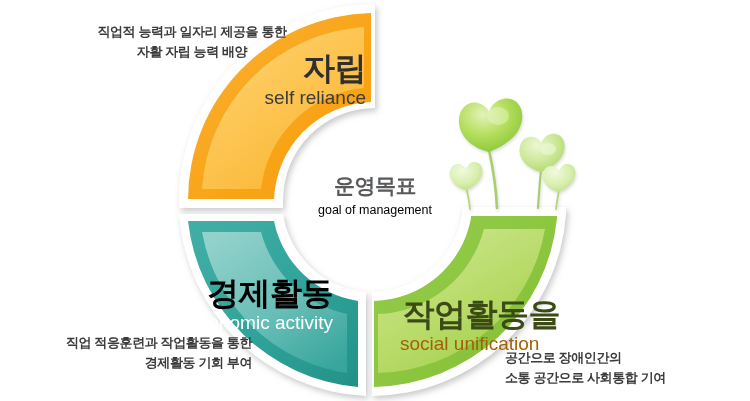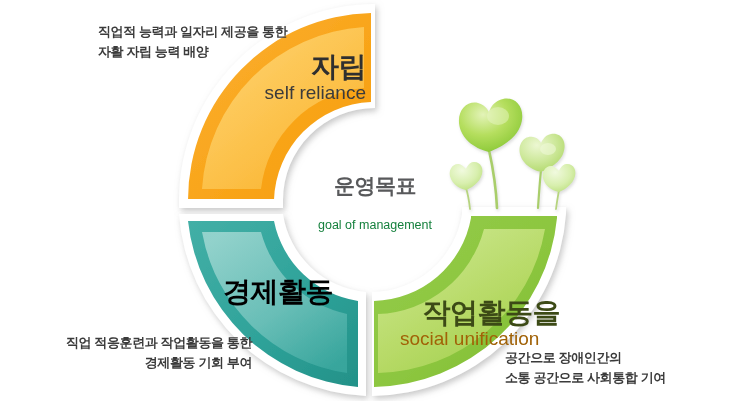--- a/index.html
+++ b/index.html
@@ -11,35 +11,35 @@
     position:relative;
   }
   #stage{position:absolute;left:0;top:0;width:750px;height:401px;}
 
   .svg-layer{position:absolute;left:0;top:0;width:750px;height:401px;}
 
   
   .label{position:absolute;white-space:nowrap;}
 
   .seg-title{
-    font-size:28px;font-weight:bold;letter-spacing:-0.5px;line-height:1.05;text-align:right;
+    font-size:32px;font-weight:bold;letter-spacing:-0.5px;line-height:1.05;text-align:right;
   }
   .seg-sub{
     font-size:19px;line-height:1.2;margin-top:1px;
   }
 
   
   #center-block{
     position:absolute;left:275px;top:172px;width:200px;text-align:center;
   }
   #center-title{
     font-size:21px;font-weight:bold;color:#58595b;letter-spacing:-0.5px;
   }
   #center-sub{
-    font-size:12.5px;color:#15803d;margin-top:18px;
+    font-size:12.5px;color:#000000;margin-top:3px;
   }
 
   
   #seg-orange-text{
     position:absolute;left:236px;top:52px;width:130px;text-align:right;
   }
   #seg-orange-text .seg-title{color:#2f2f2f;}
   #seg-orange-text .seg-sub{color:#3b3b3b;}
 
   
@@ -55,21 +55,21 @@
   }
   #seg-green-text .seg-title{color:#3c4a16;}
   #seg-green-text .seg-sub{color:#a16207;}
 
   
   .caption{
     position:absolute;
     font-size:13px;font-weight:bold;color:#3b3b3b;
     line-height:1.55;letter-spacing:-0.4px;
   }
-  #caption-top-left{left:98px;top:22px;width:200px;text-align:left;}
+  #caption-top-left{left:92px;top:22px;width:200px;text-align:center;}
   #caption-bottom-left{left:52px;top:333px;width:200px;text-align:right;}
   #caption-bottom-right{left:505px;top:348px;width:220px;text-align:left;}
   .caption .line{display:block;}
 </style>
 </head>
 <body>
 
 <div id="stage">
 
   <svg class="svg-layer" viewBox="0 0 750 401">
@@ -245,20 +245,21 @@
     <div id="center-sub">goal of management</div>
   </div>
 
   <div id="seg-orange-text" class="label">
     <div class="seg-title">자립</div>
     <div class="seg-sub">self reliance</div>
   </div>
 
   <div id="seg-teal-text" class="label">
     <div class="seg-title">경제활동</div>
+    <div class="seg-sub">economic activity</div>
   </div>
 
   <div id="seg-green-text" class="label">
     <div class="seg-title">작업활동을</div>
     <div class="seg-sub">social unification</div>
   </div>
 
   <div id="caption-top-left" class="caption">
     <span class="line">직업적 능력과 일자리 제공을 통한</span>
     <span class="line">자활 자립 능력 배양</span>

